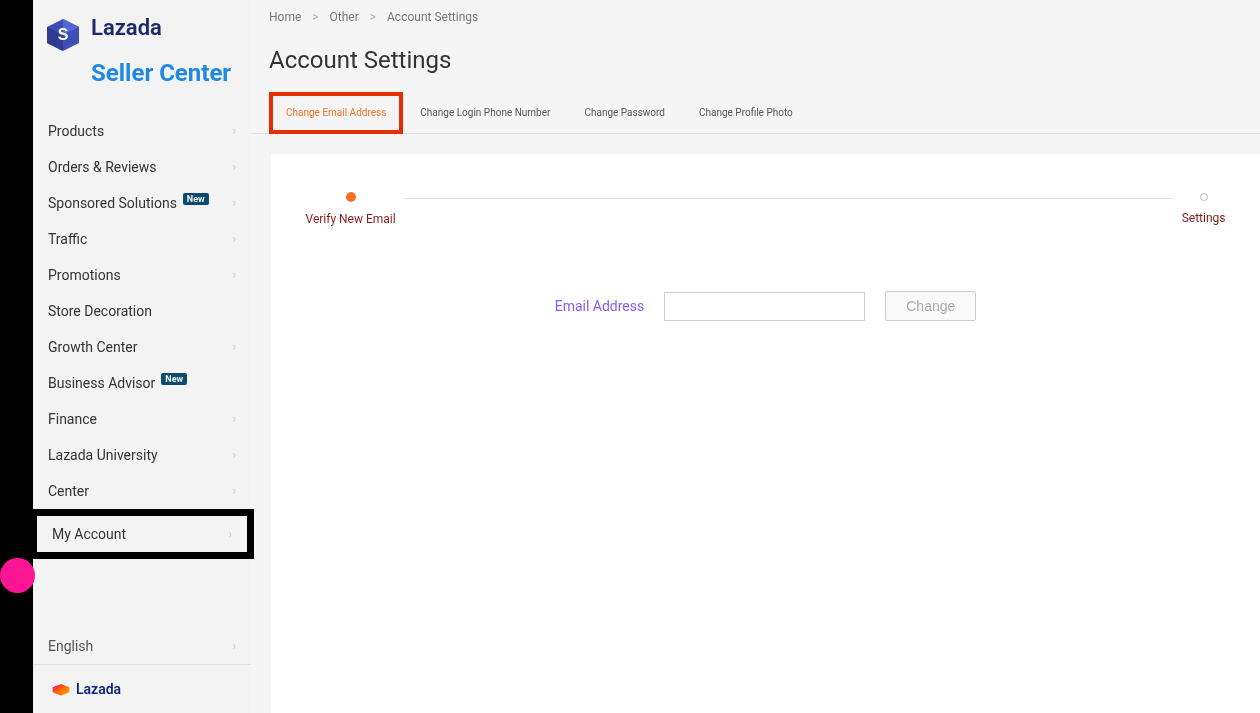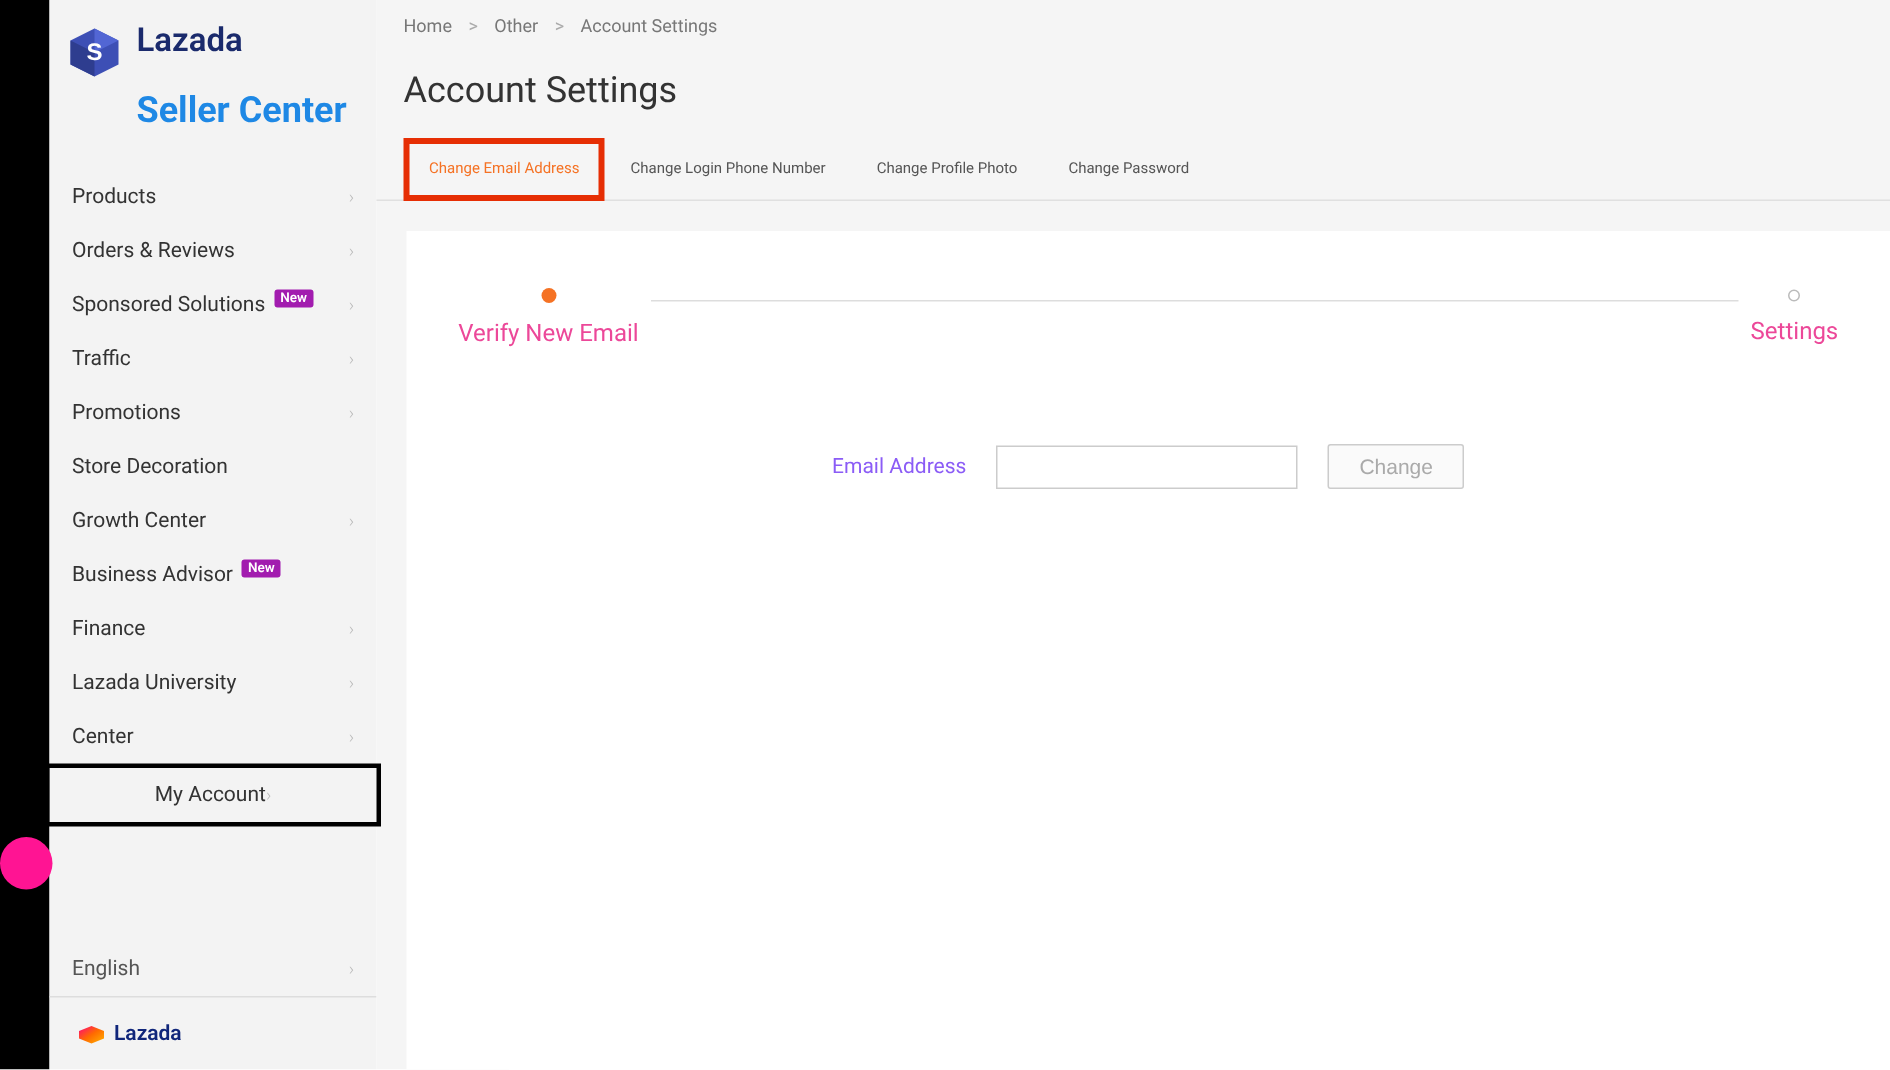--- a/index.html
+++ b/index.html
@@ -72,35 +72,34 @@
       display: flex;
       align-items: center;
       gap: 4px;
     }
     .chevron {
       color: #bbb;
       font-size: 12px;
       font-weight: 300;
     }
     .new-badge {
-      background: #a21caf;
+      background: #0c4a6e;
       color: #fff;
       font-size: 9px;
       padding: 1px 4px;
       border-radius: 2px;
       font-weight: 600;
       margin-left: 2px;
       position: relative;
       top: -4px;
     }
     .nav-item.highlighted {
-      border: 3px solid #000000;
+      border: 7px solid #000000;
       margin-left: -3px;
       margin-right: -3px;
-      justify-content: center;
     }
     .bottom-section {
       margin-top: auto;
     }
     .bottom-logo {
       padding: 15px 20px 15px 18px;
       display: flex;
       align-items: center;
       gap: 5px;
       border-top: 1px solid #ddd;
@@ -184,22 +183,22 @@
     .step-dot.active {
       background: #f57224;
     }
     .step-dot.inactive {
       width: 8px;
       height: 8px;
       border: 1px solid #bbb;
       background: #fff;
     }
     .step-label {
-      font-size: 16px;
-      color: #ec4899;
+      font-size: 12px;
+      color: #7f1d1d;
       white-space: nowrap;
     }
     .step-line {
       flex: 1;
       height: 1px;
       background: #ddd;
       margin: 0 8px;
       position: relative;
       top: -11px;
     }
@@ -372,22 +371,22 @@
     <span>Other</span>
     <span class="breadcrumb-sep">&gt;</span>
     <span>Account Settings</span>
   </div>
 
   <h1 class="page-title">Account Settings</h1>
 
   <div class="tabs-row">
     <div class="tab active">Change Email Address</div>
     <div class="tab">Change Login Phone Number</div>
+    <div class="tab">Change Password</div>
     <div class="tab">Change Profile Photo</div>
-    <div class="tab">Change Password</div>
   </div>
 
   <div class="content-area">
     <div class="stepper">
       <div class="step">
         <div class="step-dot active"></div>
         <div class="step-label">Verify New Email</div>
       </div>
       <div class="step-line"></div>
       <div class="step">

